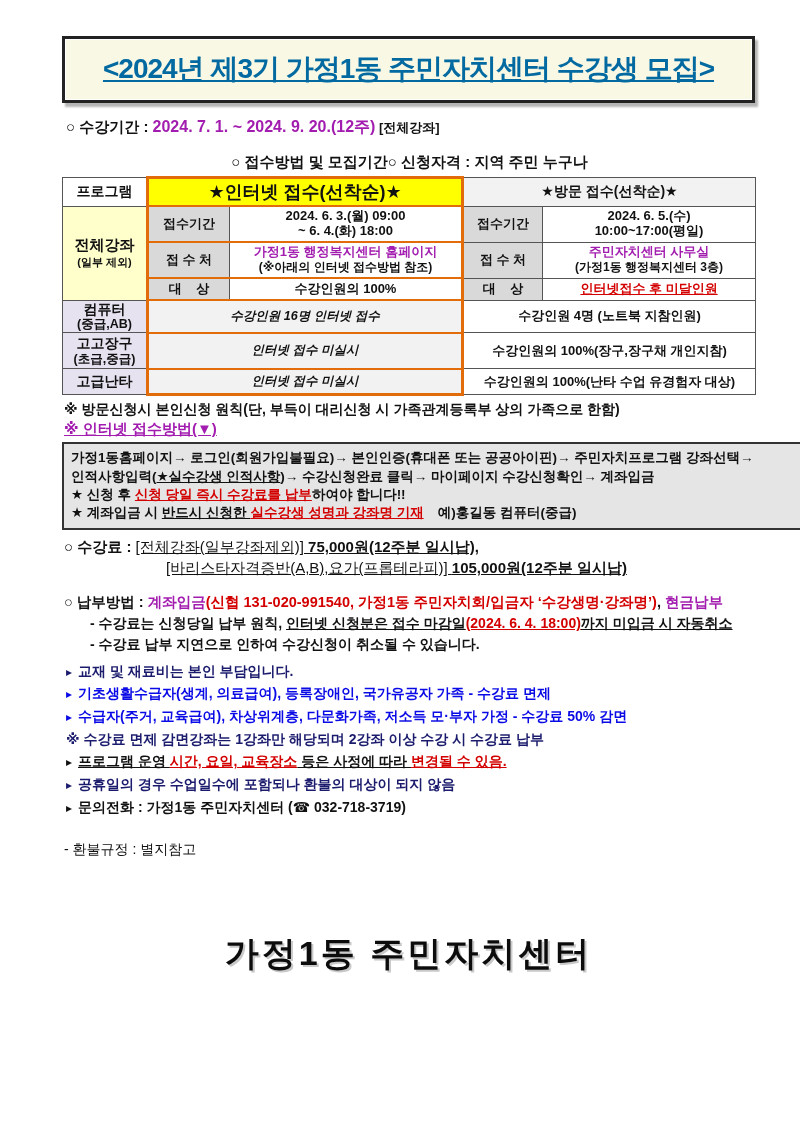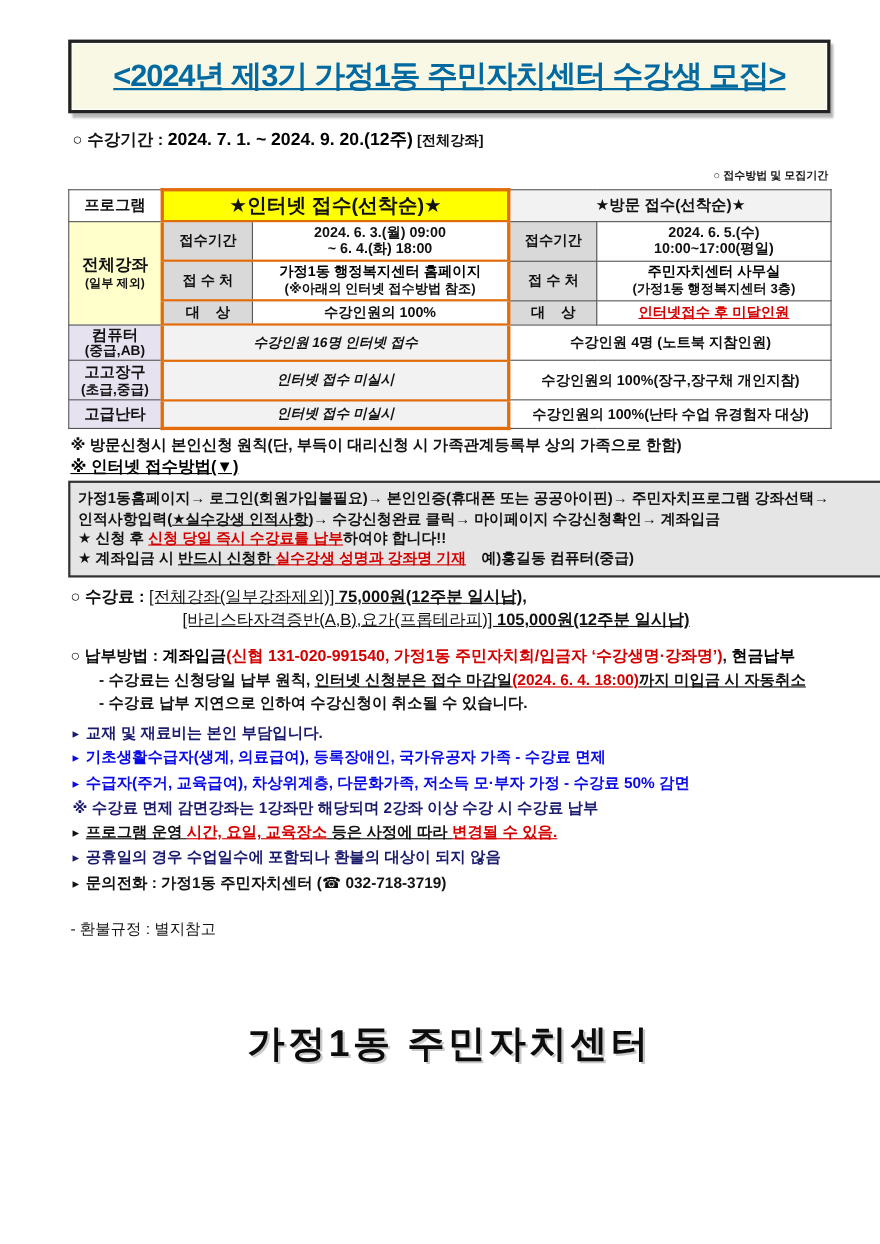--- a/index.html
+++ b/index.html
@@ -5,34 +5,34 @@
   * { margin:0; padding:0; box-sizing:border-box; }
   html,body { background:#e8e8e8; }
   .page {
     width:800px; height:1131px; background:#ffffff; position:relative;
     font-family:"Liberation Sans","DejaVu Sans",sans-serif; color:#111;
     overflow:hidden; margin:0 auto; padding:36px 45px 0 62px;
   }
   .b { font-weight:bold; }
   .u { text-decoration:underline; }
   .pre { white-space:pre; }
-  .blue { color:#000000; }
+  .blue { color:#a21caf; }
   .brightblue { color:#0a0ae6; }
   .navy { color:#1b1b6e; }
   .red { color:#d40000; }
   .title-box {
     border:3px solid #222; background:#f8f8e4; text-align:center;
     padding:11px 4px 12px; box-shadow:3px 4px 2px #b5b5b5, inset 0 0 0 1px #fff;
     margin-bottom:14px;
   }
   .title-box span { font-size:28px; font-weight:bold; letter-spacing:-1px; color:#0369a1;text-decoration:underline; }
   .period-line { margin:0 0 15px 4px; font-size:15px; }
   .period-line .val { font-size:16px; }
   .period-line .suffix { font-size:13px; }
-  .two-col { display:flex; justify-content:flex-end; font-size:10px; margin:0 2px 4px 4px; }
+  .two-col { display:flex; justify-content:center; font-size:15px; margin:0 2px 4px 4px; }
   table.reg { width:693px; border-collapse:collapse; table-layout:fixed; font-size:13px; }
   table.reg td { border:1px solid #555; text-align:center; vertical-align:middle; padding:1px 2px; }
   .h-prog { background:#ffffff; font-size:14px; }
   .h-net  { background:#ffff00; font-size:18px; }
   .h-visit{ background:#f2f2f2; font-size:14px; }
   .cell-all { background:#ffffcc; }
   .cell-all .t1 { font-size:15px; font-weight:bold; display:block; }
   .cell-all .t2 { font-size:11px; font-weight:bold; display:block; }
   .lbl { background:#d9d9d9; font-weight:bold; font-size:13px; }
   .pname { background:#e6e2f0; font-weight:bold; font-size:14px; line-height:1.05; }
@@ -82,20 +82,21 @@
   <div class="title-box">
     <span>&lt;2024년 제3기 가정1동 주민자치센터 수강생 모집&gt;</span>
   </div>
 
   <div class="period-line">
     <span class="b">○ 수강기간 : </span><span class="b blue val">2024. 7. 1.  ~  2024. 9. 20.(12주)</span><span class="b suffix"> [전체강좌]</span>
   </div>
 
   <div class="two-col">
     <span class="b">○ 접수방법 및 모집기간</span>
+    <span class="b">○ 신청자격 : 지역 주민 누구나</span>
   </div>
 
   <table class="reg">
     <colgroup>
         <col style="width:85px">
         <col style="width:82px">
         <col style="width:233px">
         <col style="width:80px">
         <col style="width:213px">
       </colgroup>

